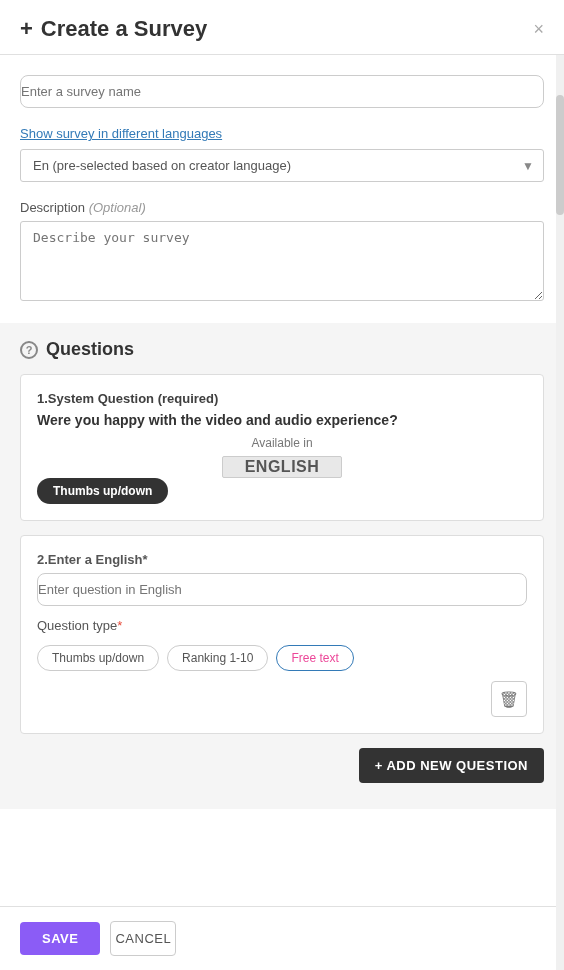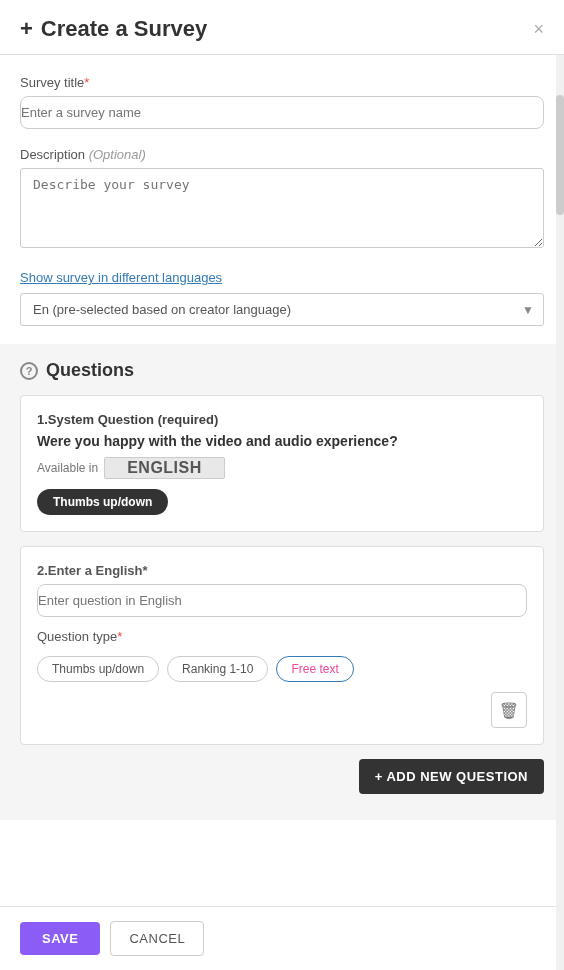--- a/index.html
+++ b/index.html
@@ -168,24 +168,25 @@
     }
     .question-text {
       font-size: 14px;
       font-weight: bold;
       color: #333;
       margin-bottom: 8px;
     }
     .available-in {
       font-size: 12px;
       color: #777;
-      margin-bottom: 10px;
+      margin-bottom: 0;
       display: flex;
       align-items: center;
       gap: 6px;
+      flex-direction: column;
     }
     .lang-badge {
       background: #e8e8e8;
       border: 1px solid #ccc;
       border-radius: 2px;
       padding: 1px 22px;
       font-size: 16px;
       font-weight: bold;
       color: #555;
       letter-spacing: 0.5px;
@@ -289,21 +290,21 @@
       font-size: 13px;
       font-weight: bold;
       cursor: pointer;
       letter-spacing: 0.5px;
     }
     .cancel-btn {
       background: #fff;
       color: #555;
       border: 1px solid #ccc;
       border-radius: 4px;
-      padding: 9px 18px;
+      padding: 9px 4px;
       font-size: 13px;
       cursor: pointer;
       letter-spacing: 0.5px;
     }
     .scrollbar-track {
       position: absolute;
       right: 0;
       top: 0;
       width: 8px;
       height: 100%;
@@ -333,45 +334,42 @@
   </div>
 
   <div style="position:relative; flex:1; display:flex; flex-direction:column;">
     <div class="scrollbar-track">
       <div class="scrollbar-thumb"></div>
     </div>
 
     <div class="modal-body">
 
       <div class="form-group">
-        <label class="form-label">
-          <span>Survey title</span><span class="required">*</span>
-        </label>
         <input class="form-input" type="text" placeholder="Enter a survey name" style="">
-      </div>
-
-      <div class="form-group">
-        <label class="form-label">
-          <span>Description</span> <span class="optional">(Optional)</span>
-        </label>
-        <textarea class="form-textarea" placeholder="Describe your survey" style=""></textarea>
       </div>
 
       <div class="form-group">
         <label class="language-label">
           <span>Show survey in different languages</span>
         </label>
         <div class="select-wrapper">
           <select class="form-select">
             <option>En  (pre-selected based on creator language)</option>
           </select>
           <span class="select-arrow">▼</span>
         </div>
       </div>
 
+      <div class="form-group">
+        <label class="form-label">
+          <span>Description</span> <span class="optional">(Optional)</span>
+        </label>
+        <textarea class="form-textarea" placeholder="Describe your survey" style=""></textarea>
+      </div>
+
       <div class="questions-section">
         <div class="questions-header">
           <div class="help-icon">
             <span>?</span>
           </div>
           <span class="questions-title">Questions</span>
         </div>
 
         <div class="question-card">
           <div class="question-number-label">

